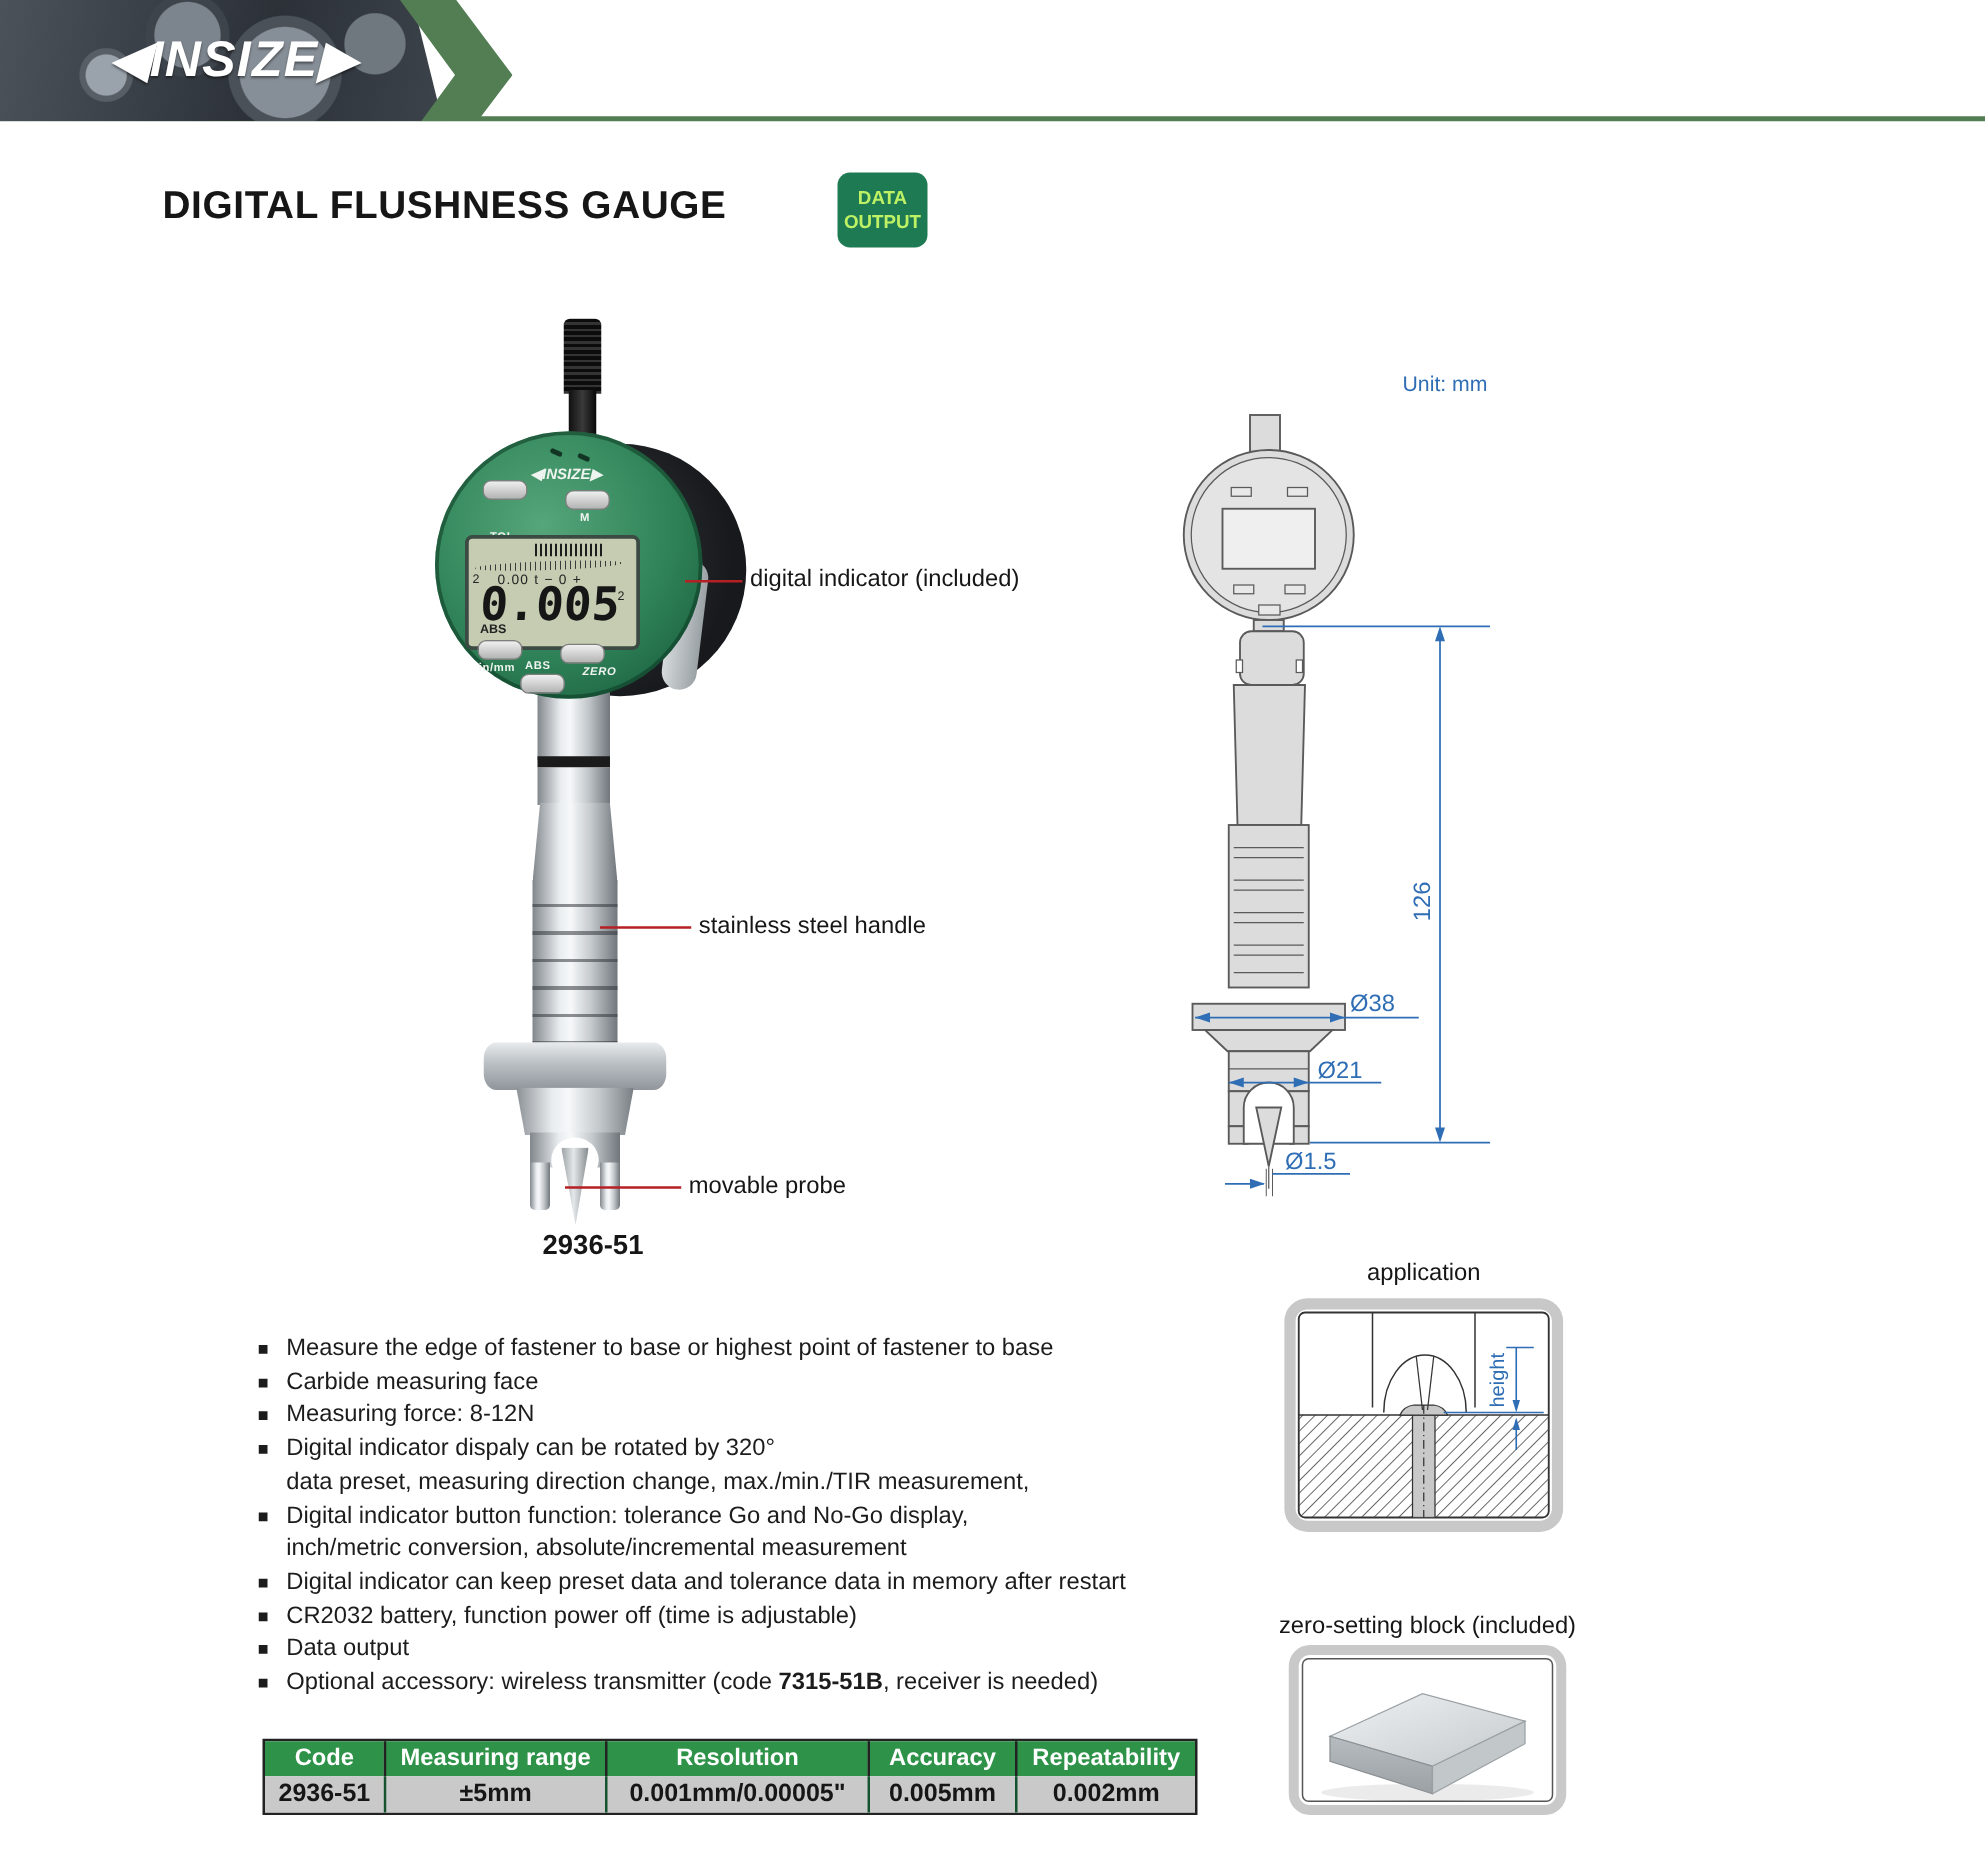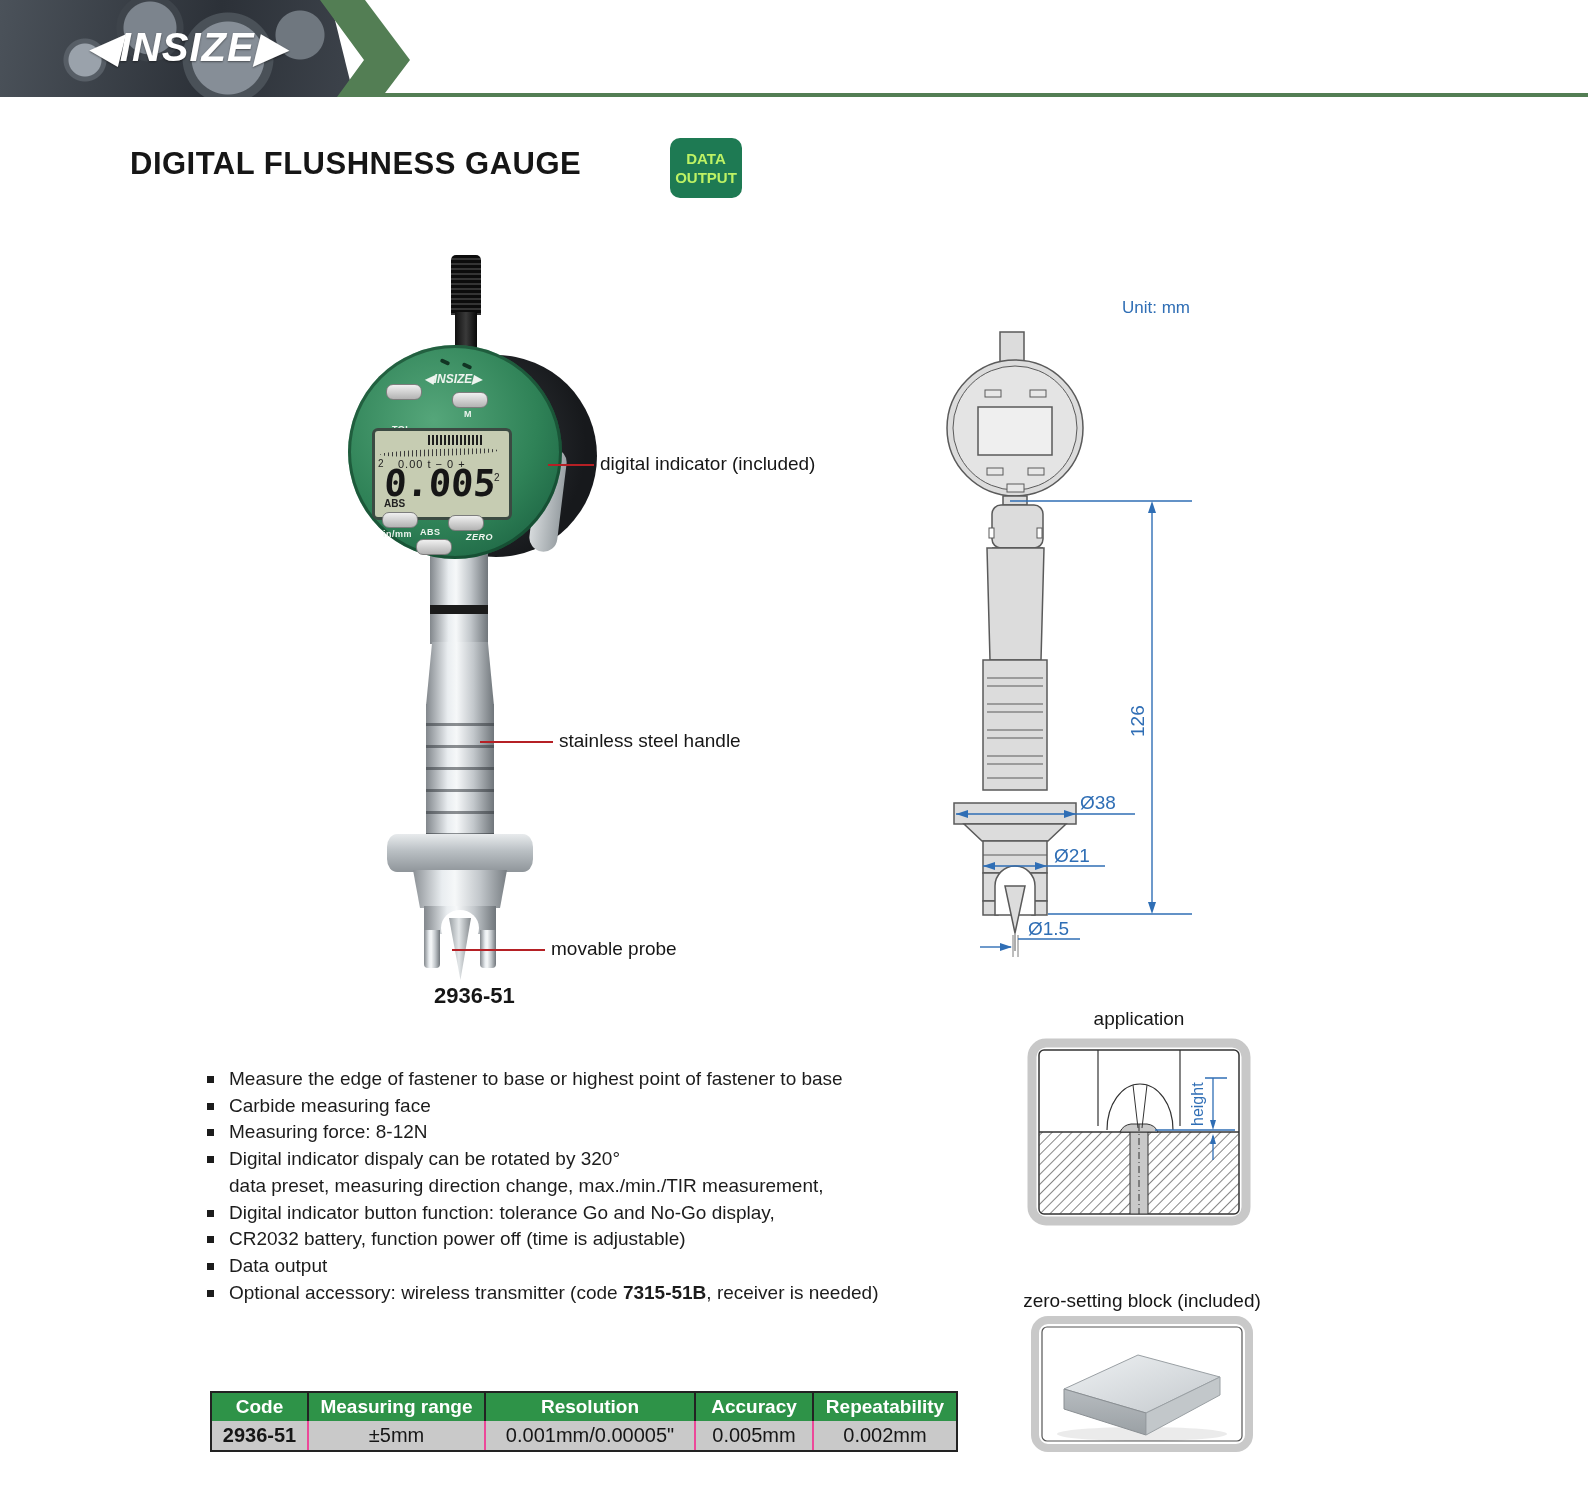--- a/index.html
+++ b/index.html
@@ -85,21 +85,21 @@
   .feat{position:relative;padding-left:24px;font-size:19px;line-height:26.7px;color:#1c1c1c;}
   .feat .sq{position:absolute;left:2px;top:10px;width:7px;height:7px;background:#1c1c1c;}
   .feat.cont{padding-left:24px;}
 
   
   .spec-table{left:210px;top:1391px;width:744px;display:grid;
     grid-template-columns:95px 177px 210px 118px 144px;border:2px solid #222;}
   .spec-table .th{background:#2e9348;color:#fff;font-weight:bold;font-size:19px;height:28px;
     display:flex;align-items:center;justify-content:center;border-left:2px solid #222;}
   .spec-table .td{background:#c9c9c9;color:#161616;font-size:20px;height:29px;
-    display:flex;align-items:center;justify-content:center;border-left:2px solid #ec4899;}
+    display:flex;align-items:center;justify-content:center;border-left:2px solid #14532d;font-weight:bold;}
   .spec-table .c0{border-left:none;}
   .spec-table .td.b{font-weight:bold;}
 </style>
 </head>
 <body>
 
 <div class="page">
 
   <div class="abs hdr-line"></div>
   <div class="abs hdr-photo"></div>
@@ -272,20 +272,22 @@
     <polygon points="116,98 190,62 190,80 116,120" fill="#c2c7ca" stroke="#9aa0a4" stroke-width="1"></polygon>
   </svg>
 
   <div class="abs features">
       <div class="feat"><span class="sq"></span><span>Measure the edge of fastener to base or highest point of fastener to base</span></div>
       <div class="feat"><span class="sq"></span><span>Carbide measuring face</span></div>
       <div class="feat"><span class="sq"></span><span>Measuring force: 8-12N</span></div>
       <div class="feat"><span class="sq"></span><span>Digital indicator dispaly can be rotated by 320°</span></div>
       <div class="feat cont"><span>data preset, measuring direction change, max./min./TIR measurement,</span></div>
       <div class="feat"><span class="sq"></span><span>Digital indicator button function: tolerance Go and No-Go display,</span></div>
+      <div class="feat cont"><span>inch/metric conversion, absolute/incremental measurement</span></div>
+      <div class="feat"><span class="sq"></span><span>Digital indicator can keep preset data and tolerance data in memory after restart</span></div>
       <div class="feat"><span class="sq"></span><span>CR2032  battery, function power off (time is adjustable)</span></div>
       <div class="feat"><span class="sq"></span><span>Data output</span></div>
       <div class="feat"><span class="sq"></span><span>Optional accessory: wireless transmitter (code <b>7315-51B</b>, receiver is needed)</span></div>
     </div>
 
   <div class="abs spec-table">
       <div class="th c0">Code</div>
       <div class="th">Measuring range</div>
       <div class="th">Resolution</div>
       <div class="th">Accuracy</div>

